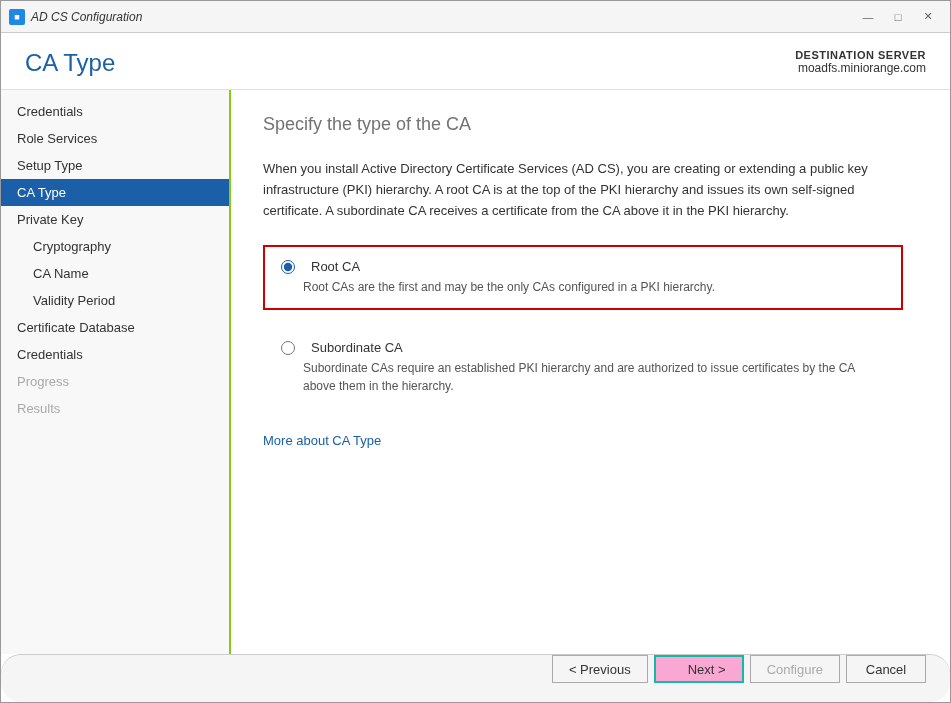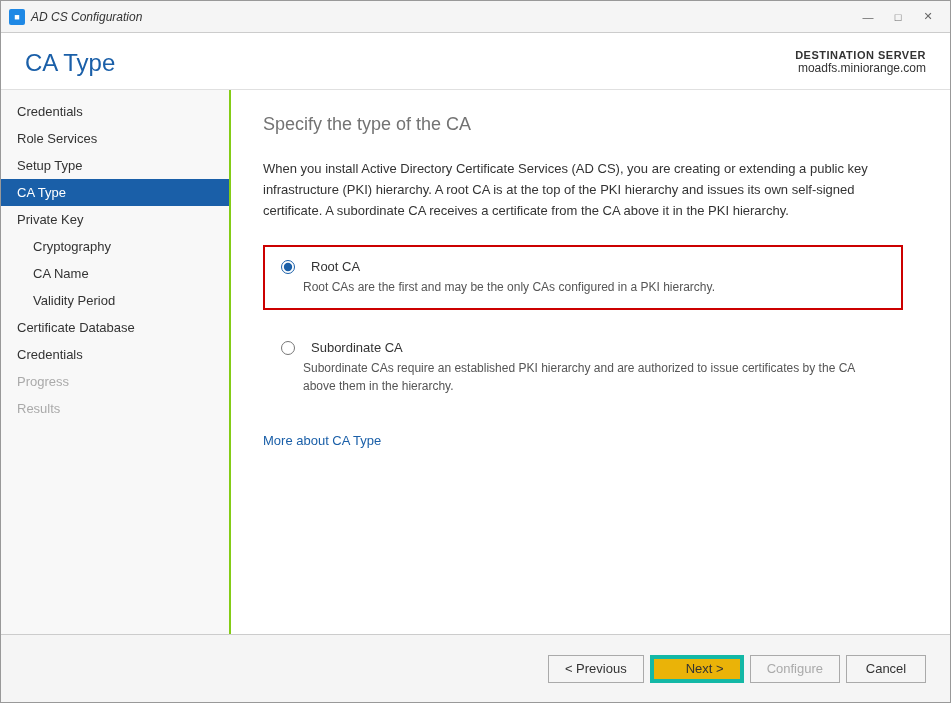--- a/index.html
+++ b/index.html
@@ -187,44 +187,45 @@
     .more-link {
       color: #1a5fa8;
       text-decoration: none;
       font-size: 13px;
       cursor: pointer;
       margin-top: 8px;
       display: inline-block;
     }
 
     .footer {
-      height: 68px;
+      height: 48px;
       background: #f5f5f5;
       border-top: 1px solid #ccc;
       display: flex;
-      align-items: center;
+      align-items: flex-start;
       justify-content: flex-end;
       padding: 0 24px;
       gap: 6px;
       flex-shrink: 0;
+      border-radius: 20px;
     }
     .btn {
       height: 28px;
       min-width: 80px;
       padding: 0 16px;
       font-size: 13px;
       cursor: pointer;
       border: 1px solid #aaa;
       background: #f5f5f5;
       color: #333;
     }
     .btn:disabled { color: #aaa; cursor: default; }
     .btn.primary {
-      border: 4px solid #14b8a6;
-      background: #eab308;
+      border: 2px solid #14b8a6;
+      background: #f9a8d4;
       color: #333;
       font-weight: 500;
       padding-left: 32px;
     }
   </style>
 </head>
 <body>
 
 <div class="window">
 

